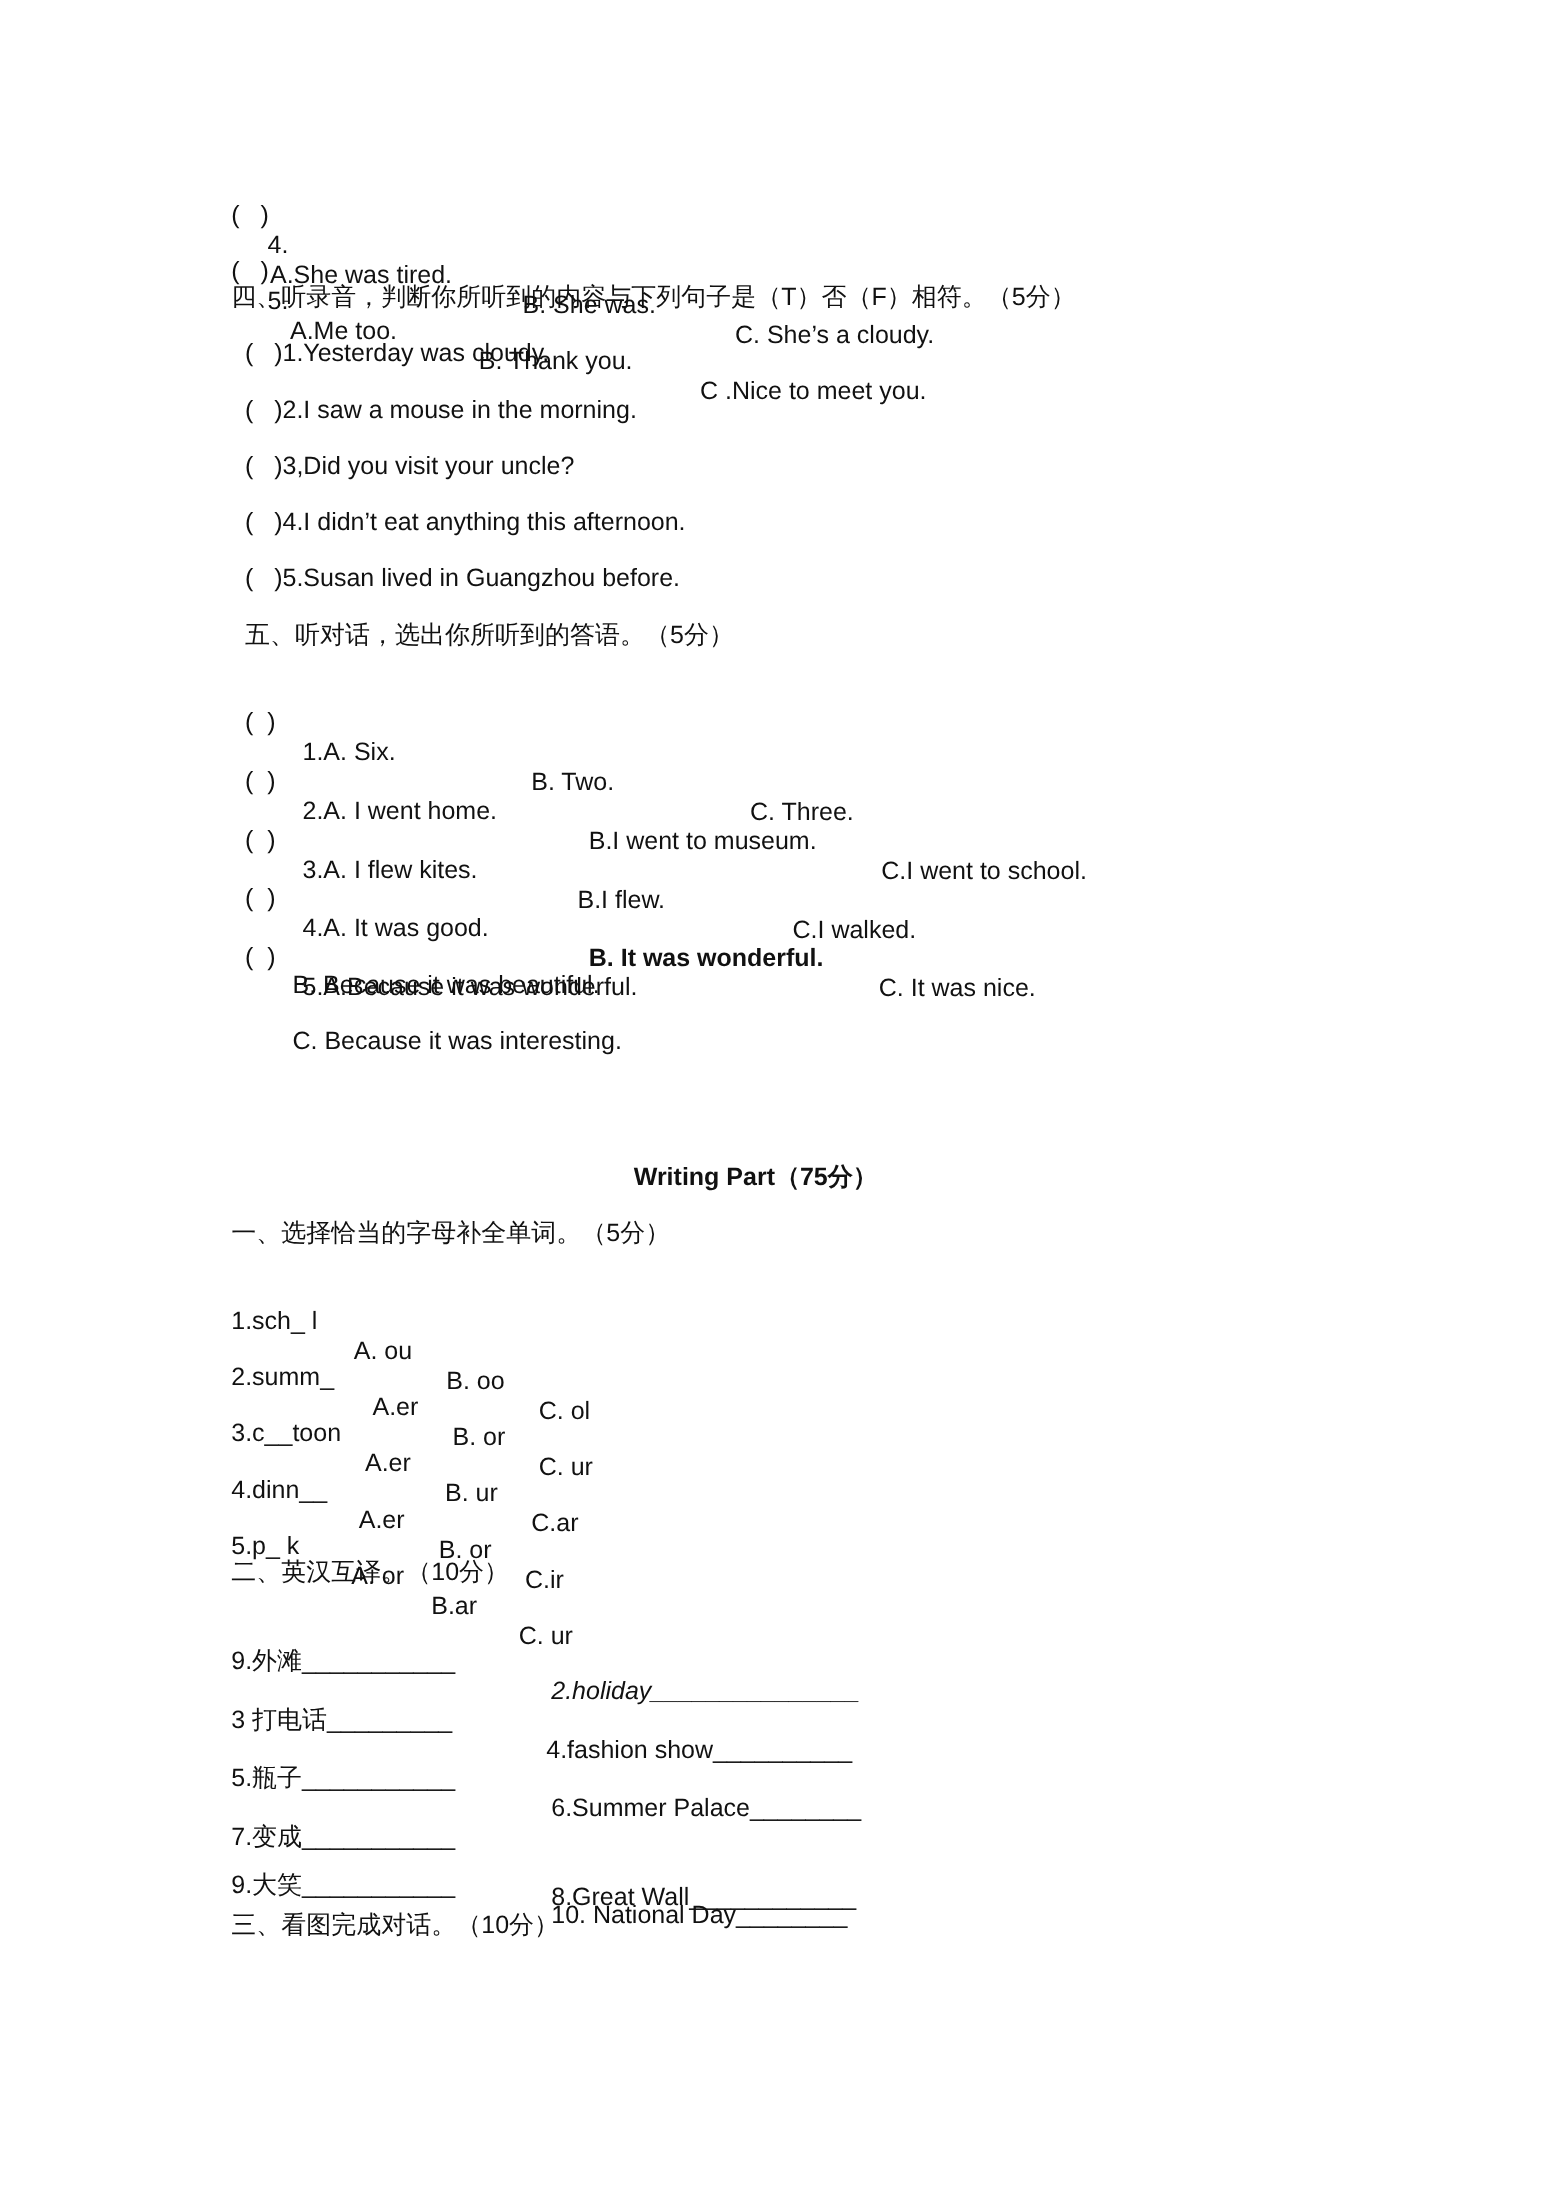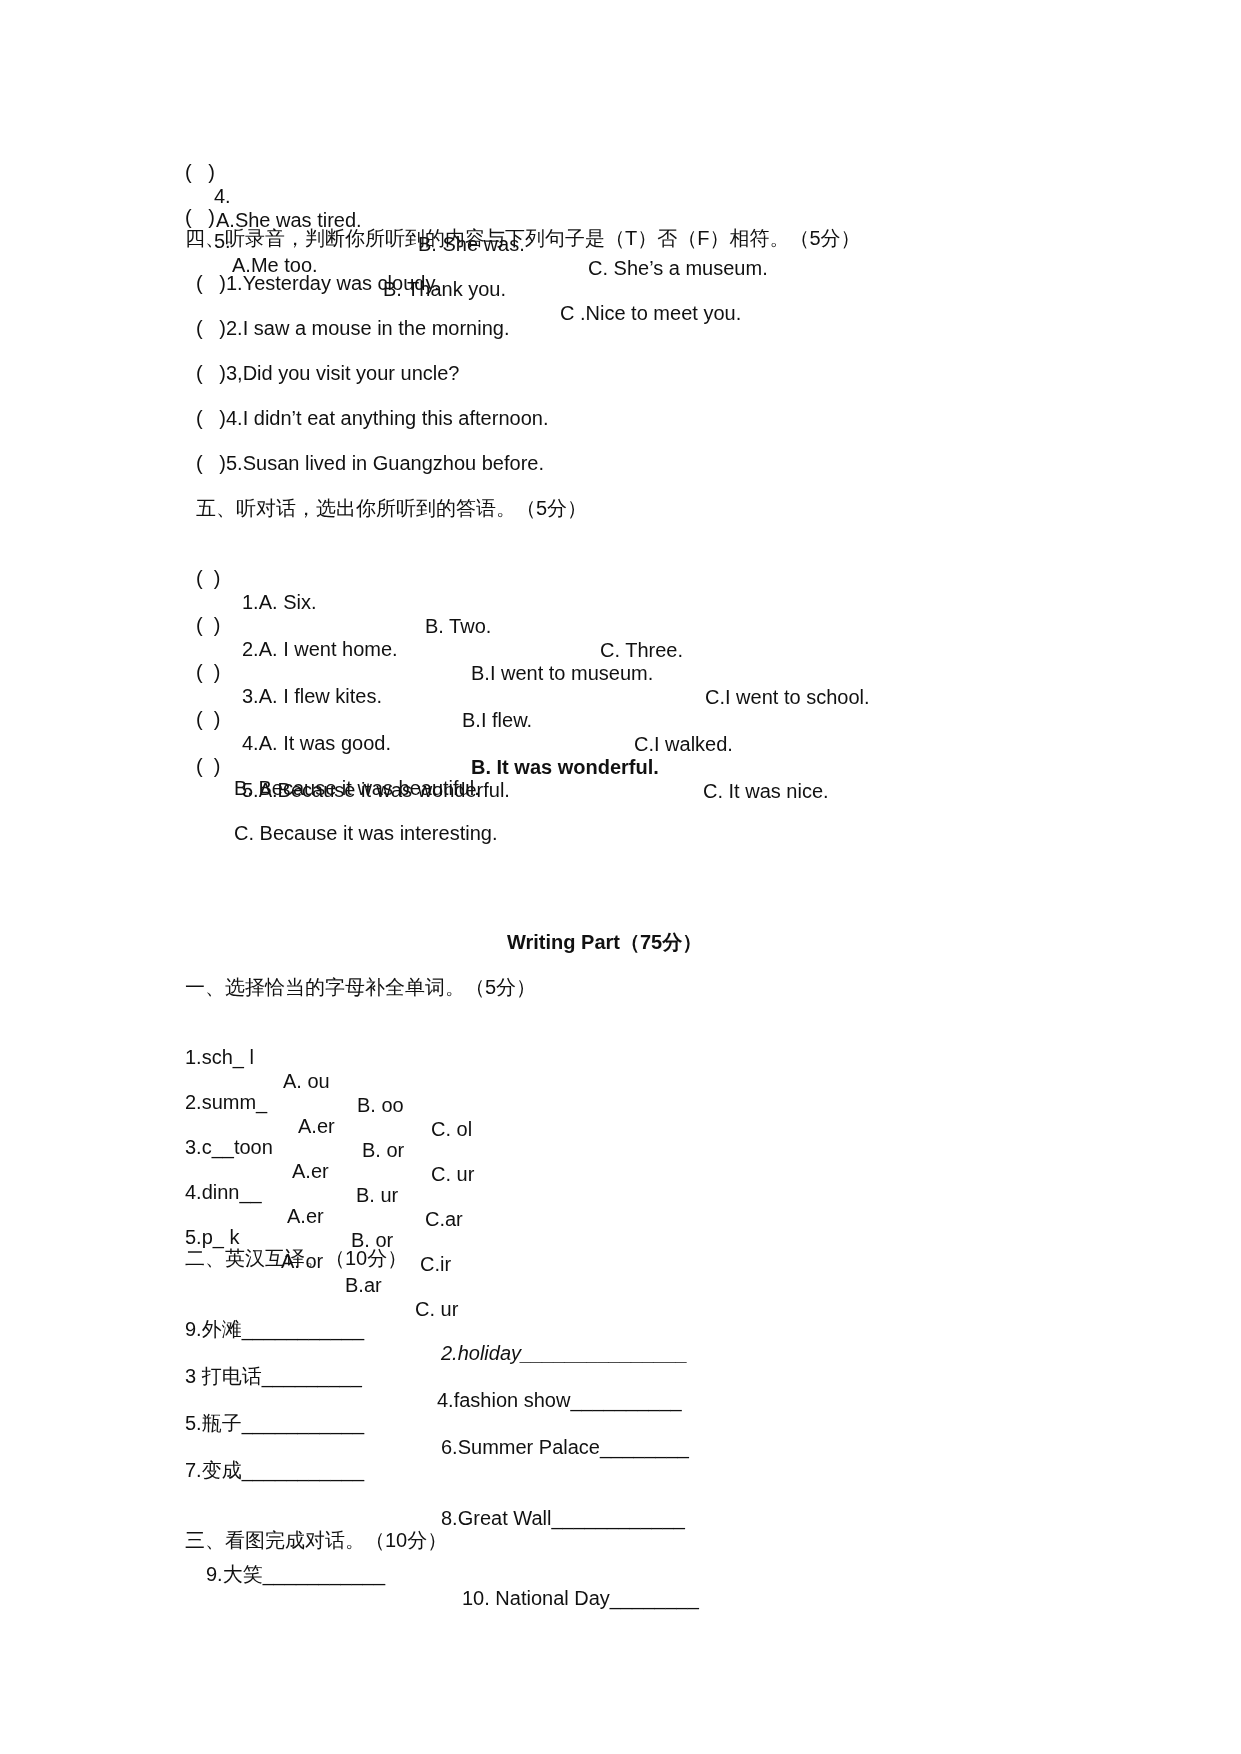--- a/index.html
+++ b/index.html
@@ -15,21 +15,21 @@
   .bold { font-weight: bold; }
 </style>
 </head>
 <body>
 
 <div class="line" style="top:136px; left:185px; width:900px; height:24px;">
   <span class="cell" style="left:0;">(   )</span>
   <span class="cell" style="left:29px;">4.</span>
   <span class="cell" style="left:31px;">A.She was tired.</span>
   <span class="cell" style="left:233px;">B. She was.</span>
-  <span class="cell" style="left:403px;">C. She’s a museum.</span>
+  <span class="cell" style="left:403px;">C. She’s a cloudy.</span>
 </div>
 <div class="line" style="top:181px; left:185px; width:900px; height:24px;">
   <span class="cell" style="left:0;">(   )</span>
   <span class="cell" style="left:29px;">5.</span>
   <span class="cell" style="left:47px;">A.Me too.</span>
   <span class="cell" style="left:198px;">B. Thank you.</span>
   <span class="cell" style="left:375px;">C .Nice to meet you.</span>
 </div>
 
 <div class="line" style="top:226px; left:185px;">四、听录音，判断你所听到的内容与下列句子是（T）否（F）相符。（5分）</div>
@@ -118,18 +118,18 @@
   <span class="cell" style="left:252px;">4.fashion show__________</span>
 </div>
 <div class="line" style="top:1387px; left:185px; width:700px; height:24px;">
   <span class="cell" style="left:0;">5.瓶子___________</span>
   <span class="cell" style="left:256px;">6.Summer Palace________</span>
 </div>
 <div class="line" style="top:1434px; left:185px; width:700px; height:24px;">
   <span class="cell" style="left:0;">7.变成___________</span>
   <span class="cell" style="left:256px;margin-top:24px;">8.Great Wall____________</span>
 </div>
-<div class="line" style="top:1538px; left:185px; width:700px; height:24px;margin-left:21px;">
+<div class="line" style="top:1472px; left:185px; width:700px; height:24px;">
   <span class="cell" style="left:0;">9.大笑___________</span>
   <span class="cell" style="left:256px;">10. National Day________</span>
 </div>
 
 <div class="line" style="top:1528px; left:185px;">三、看图完成对话。（10分）</div>
 
 </body></html>

